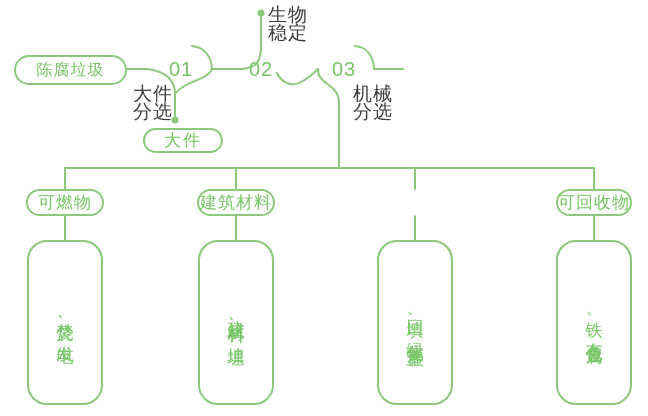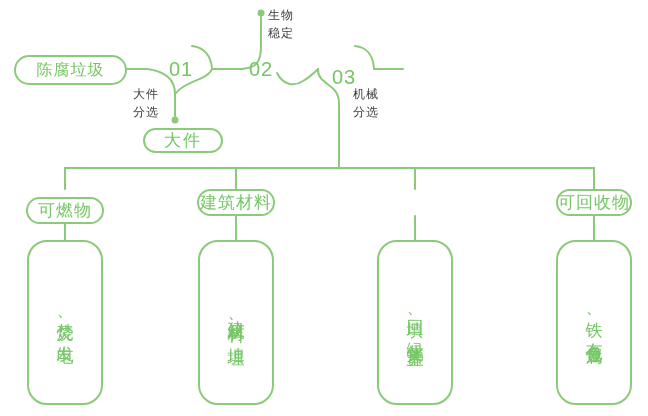--- a/index.html
+++ b/index.html
@@ -22,35 +22,35 @@
   .abs{position:absolute;box-sizing:border-box;}
 
   .pill{
     border:2px solid var(--line);
     display:flex;align-items:center;justify-content:center;
     color:var(--text-green);background:var(--bg);
   }
   .pill-source{left:14px;top:55px;width:113px;height:30px;border-radius:15px;font-size:16px;letter-spacing:1px;}
   .pill-bulky{left:143px;top:128px;width:80px;height:25px;border-radius:13px;font-size:17px;letter-spacing:2px;}
   .pill-cat{top:189px;height:27px;border-radius:14px;font-size:17px;letter-spacing:1px;}
-  .pc1{left:26px;width:78px;margin-top:8px;}
+  .pc1{left:26px;width:78px;}
   .pc2{left:197px;width:78px;}
   .pc3{left:373px;width:84px;}
   .pc4{left:556px;width:76px;}
 
   .num{
     color:var(--text-green);font-size:20px;font-weight:300;
     letter-spacing:1px;text-align:center;line-height:28px;height:28px;
   }
   .n1{left:161px;top:55px;width:40px;}
   .n2{left:241px;top:55px;width:40px;}
-  .n3{left:324px;top:63px;width:40px;}
+  .n3{left:324px;top:55px;width:40px;}
 
   .note{
-    color:var(--dark);font-size:12px;line-height:18px;
+    color:var(--dark);font-size:19px;line-height:18px;
     white-space:pre-line;letter-spacing:1px;
   }
   .note-bulky{left:133px;top:85px;}
   .note-bio{left:268px;top:6px;}
   .note-mech{left:353px;top:85px;}
 
   .rbox{
     top:240px;width:76px;height:165px;border:2px solid var(--line);
     border-radius:20px;background:var(--bg);
     display:flex;align-items:center;justify-content:center;

